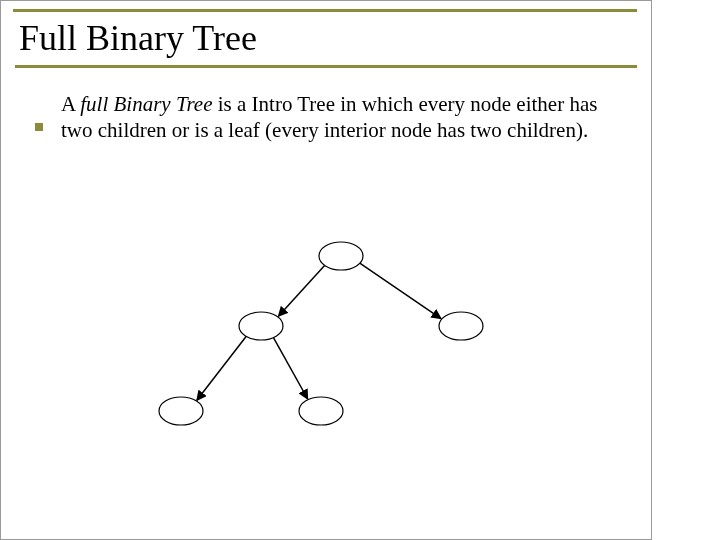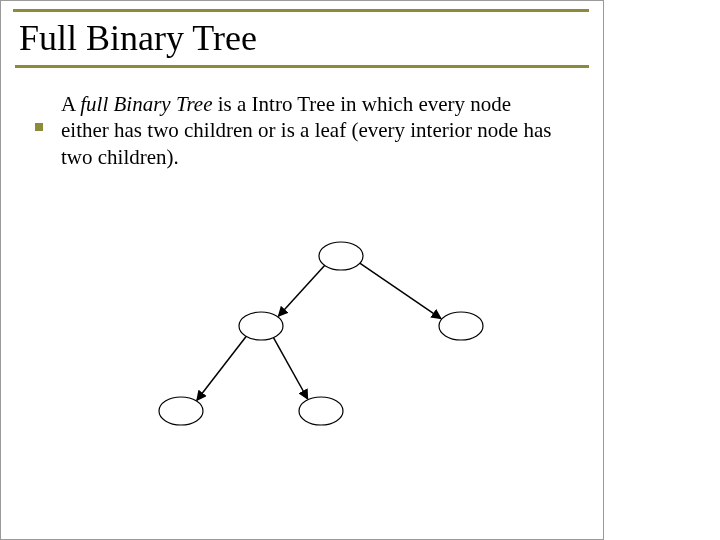--- a/index.html
+++ b/index.html
@@ -1,19 +1,19 @@
 <!DOCTYPE html>
 <html><head>
 <meta charset="utf-8">
 <style>
   * { box-sizing: border-box; margin: 0; padding: 0; }
   html, body { width: 720px; height: 540px; font-family: "Times New Roman", Times, serif; background: #fff; color: #000; }
   .slide {
     position: relative;
-    width: 604px;
+    width: 652px;
     height: 540px;
     border: 1px solid #9a9a9a;
   }
   .accent-line {
     position: absolute;
     left: 12px;
     right: 14px;
     border-top: 3px solid #8b8b3a;
   }
   .title-block {

